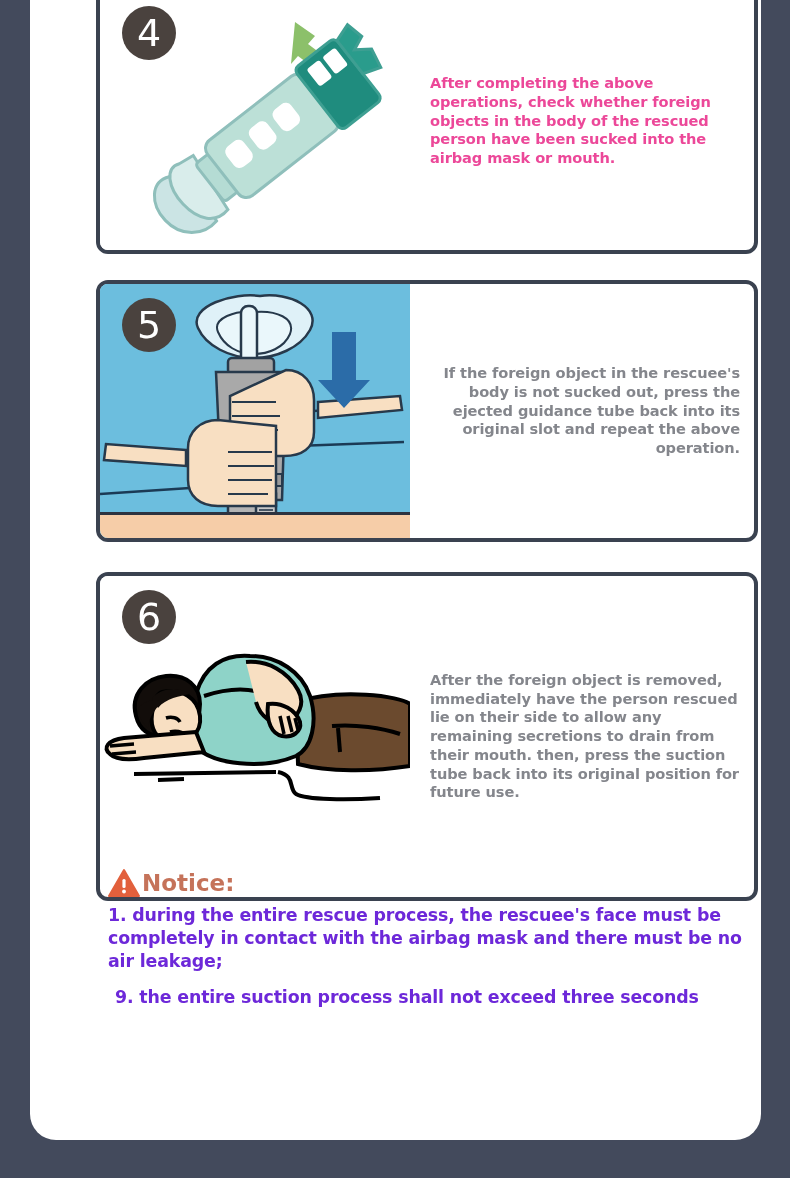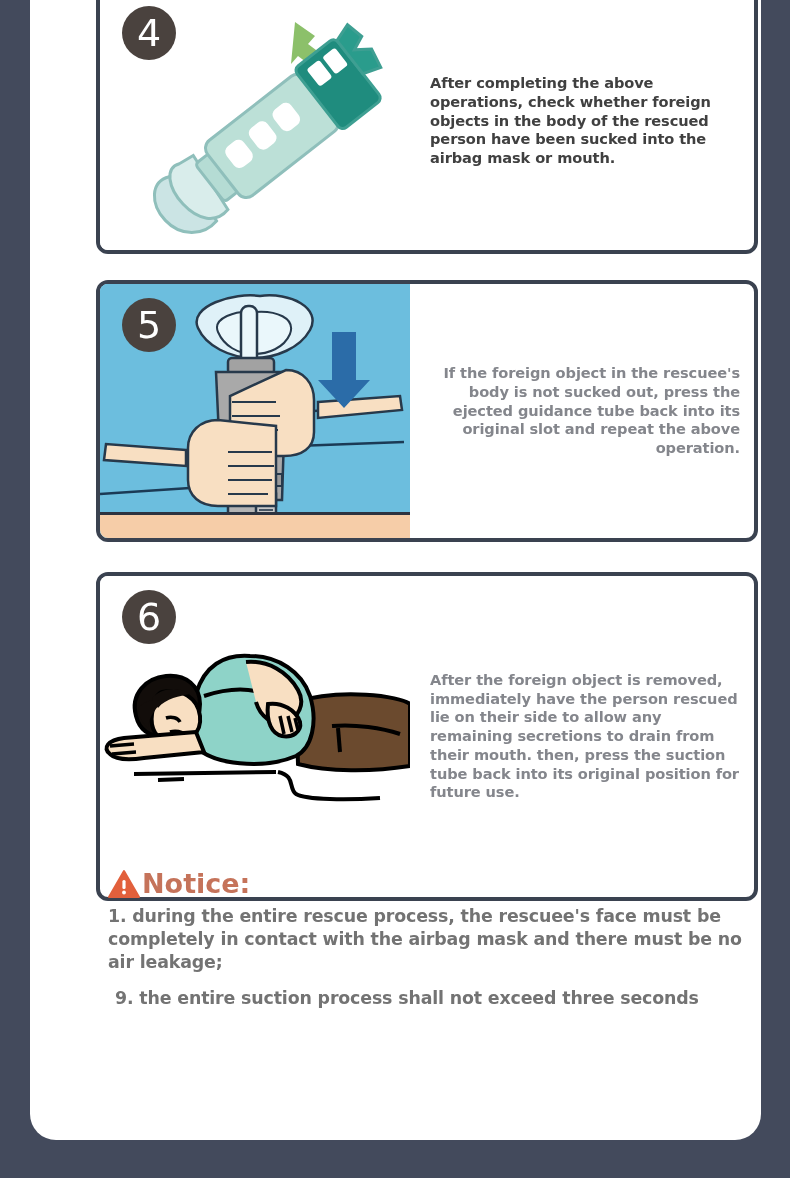--- a/index.html
+++ b/index.html
@@ -47,21 +47,21 @@
     display: flex;
     align-items: center;
     padding: 10px 14px 10px 20px;
   }
   .panel-text p {
     font-size: 14.6px;
     font-weight: bold;
     line-height: 1.28;
     letter-spacing: -0.1px;
   }
-  .txt-dark p { color: #404040; }
+  .txt-dark p { color: #ec4899; }
   .txt-gray p { color: #84868C; }
   .align-right p { text-align: right; }
 
   .badge {
     position: absolute;
     left: 22px; top: 14px;
     width: 54px; height: 54px;
     border-radius: 50%;
     background: #4A423E;
     color: #ffffff;
@@ -77,28 +77,28 @@
   #panel5 { left: 66px; top: 300px; width: 662px; height: 262px; }
   #panel5 .panel-img { background: #6CBEDE; }
   .floor { position: absolute; left: 0; right: 0; bottom: 0; height: 26px; background: #F6CDA8; border-top: 3px solid #2D3340; }
   
   #panel6 { left: 66px; top: 592px; width: 662px; height: 329px; }
 
   
   .notice { position: absolute; left: 78px; top: 888px; width: 650px; }
   .notice-head {
     display: flex; align-items: center; gap: 2px;
-    font-size: 27px; font-weight: bold; color: #C5735A;
+    font-size: 23px; font-weight: bold; color: #C5735A;
     margin-bottom: 6px;
   }
   .notice-list p {
     font-size: 17.4px;
     font-weight: bold;
     line-height: 1.32;
-    color: #737373;
+    color: #6d28d9;
     margin-bottom: 13px;
     letter-spacing: -0.15px;
   }
   .notice-list p.indent { padding-left: 7px; }
   svg { display: block; }
 </style>
 </head>
 <body>
 
 <div class="page-card">

